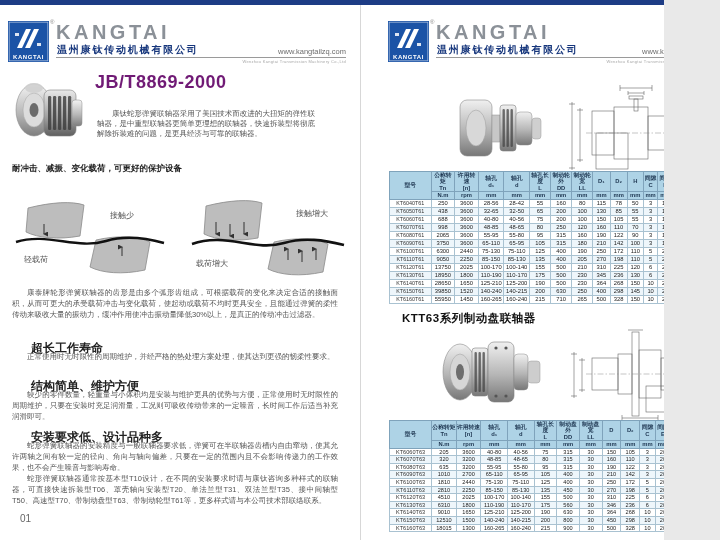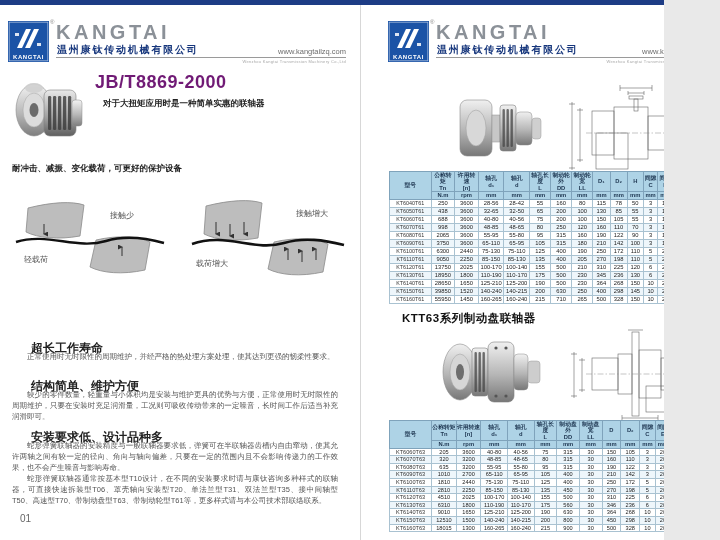--- a/index.html
+++ b/index.html
@@ -105,21 +105,21 @@
           <rect x="39" y="22" width="3.2" height="34" rx="1.2"></rect>
         <rect x="44" y="22" width="3.2" height="34" rx="1.2"></rect>
           <rect x="49" y="22" width="3.2" height="34" rx="1.2"></rect>
         <rect x="54" y="22" width="3.2" height="34" rx="1.2"></rect>
       </g>
       <rect x="58" y="26" width="10" height="26" rx="3" fill="url(#g1)" stroke="#8d8d8d" stroke-width="0.5"></rect>
       <ellipse cx="20" cy="14" rx="9" ry="5" fill="#cfcfcf" opacity="0.9"></ellipse>
     </svg>
 
     <div class="jb-title">JB/T8869-2000</div>
-    <div class="jb-sub">对于大扭矩应用时是一种简单实惠的联轴器</div>
+    <div class="intro">康钛蛇形弹簧联轴器采用了美国技术而改进的大扭矩的弹性联轴器，是中重型联轴器更简单更理想的联轴器，快速拆装型将彻底解除拆装难的问题，是更具经济与可靠的联轴器。</div>
 
     <div class="feat-h1">耐冲击、减振、变化载荷，可更好的保护设备</div>
 
     <div class="diagrams">
       <svg width="332" height="78" viewBox="0 0 332 78">
         <defs>
           <marker id="ah" markerWidth="5" markerHeight="5" refX="2.5" refY="4" orient="auto">
             <path d="M0,0 L2.5,5 L5,0 Z" fill="#333"></path>
           </marker>
         </defs>
@@ -143,20 +143,21 @@
           <line x1="110" y1="64" x2="110" y2="53" stroke="#333" stroke-width="1" marker-end="url(#ah)"></line>
           <line x1="124" y1="62" x2="124" y2="51" stroke="#333" stroke-width="1" marker-end="url(#ah)"></line>
         </g>
       </svg>
       <span class="diag-label" style="left:96px;top:12px;">接触少</span>
       <span class="diag-label" style="left:10px;top:56px;">轻载荷</span>
       <span class="diag-label" style="left:282px;top:10px;">接触增大</span>
       <span class="diag-label" style="left:182px;top:60px;">载荷增大</span>
     </div>
 
+    <div class="body-p" style="top:287px;">康泰牌轮形弹簧联轴器的齿形是由多个弧形齿组成，可根据载荷的变化来决定合适的接触面积，从而可更大的承受载荷冲击与变化载荷，使起动或载荷不均时更具安全，且能通过弹簧的柔性传动来吸收大量的振动力，缓冲作用使冲击振动量降低30%以上，是真正的传动冲击过滤器。</div>
     <div class="feat-h" style="top:340px;">超长工作寿命</div>
     <div class="body-p" style="top:351px;">正常使用时无时限性的周期维护，并经严格的热处理方案处理，使其达到更强的韧柔性要求。</div>
     <div class="feat-h" style="top:378px;">结构简单、维护方便</div>
     <div class="body-p" style="top:389px;">较少的零件数量，轻重量与小体积均是安装与维护更具的优势与方便，正常使用时无时限性的周期维护，只要在安装时充足润滑量，工况则可吸收传动带来的一定噪音，长时间工作后适当补充润滑即可。</div>
     <div class="feat-h" style="top:429px;">安装要求低、设计品种多</div>
     <div class="body-p" style="top:440px;">蛇形弹簧联轴器的安装精度与一般联轴器要求低，弹簧可在半联轴器齿槽内自由窜动，使其允许两轴之间有较一定的径向、角向与轴向偏差，只要在一定的范围内且不会影响传递力的工作效果，也不会产生噪音与影响寿命。</div>
     <div class="body-p" style="top:473px;">蛇形弹簧联轴器通常按基本型T10设计，在不同的安装要求时请与康钛咨询多种样式的联轴器，可直接快速拆装型T06、罩壳轴向安装型T20、单法兰型T31、双法兰型T35、接中间轴型T50、高速型T70、带制动盘型T63、带制动轮型T61等，更多样式请与本公司技术部联络联系。</div>
 
     <div class="pageno pageno-left">01</div>
   </div>

